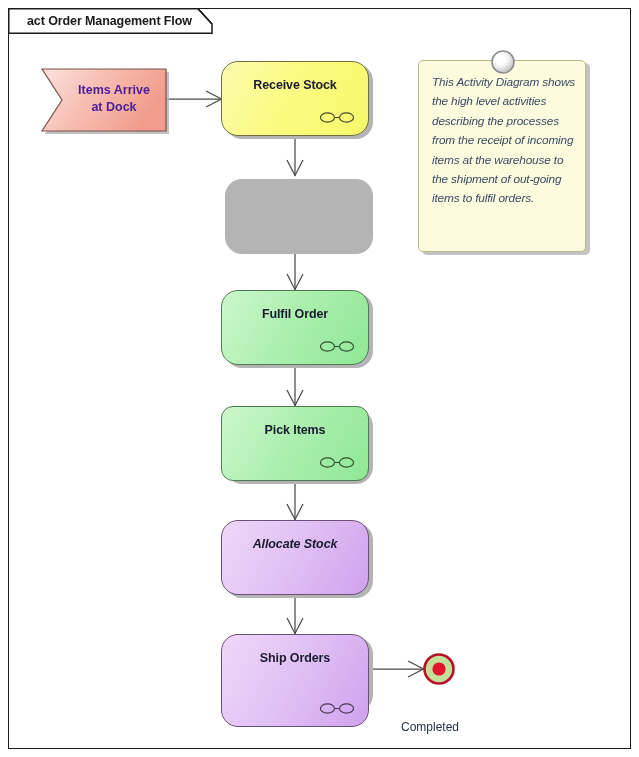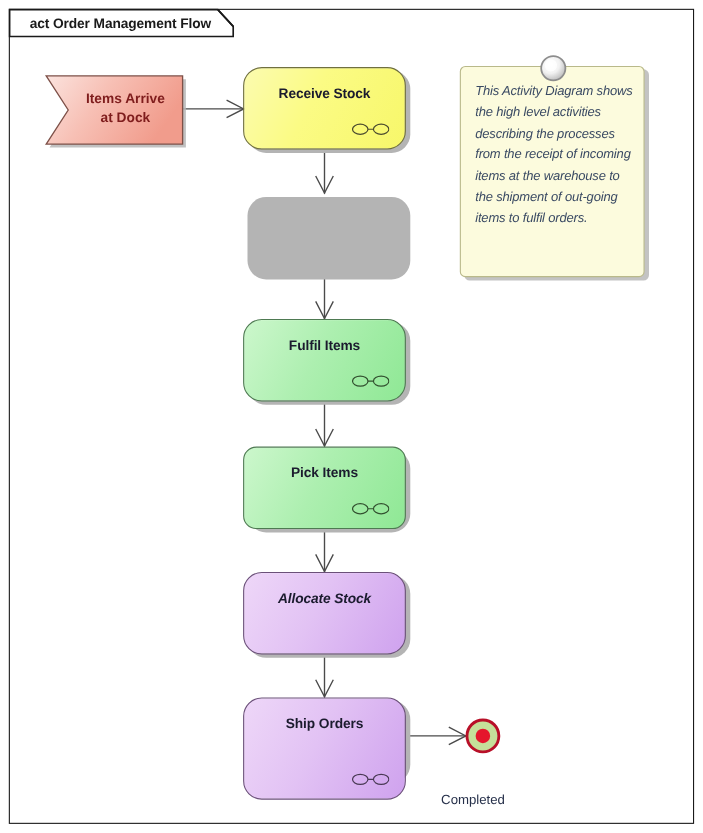--- a/index.html
+++ b/index.html
@@ -112,21 +112,21 @@
     height: 13px;
     z-index: 4;
   }
 
   
   .flag-label {
     position: absolute;
     text-align: center;
     font-size: 12.5px;
     font-weight: bold;
-    color: #7f1d1d;
+    color: #4c1d95;
     line-height: 17px;
     z-index: 5;
   }
 
   
   .note {
     position: absolute;
     box-sizing: border-box;
     background: #fcfbdd;
     border: 1.1px solid #b9b98a;
@@ -227,21 +227,21 @@
       <ellipse cx="7.5" cy="6.5" rx="7" ry="4.6" fill="none" stroke="#4a4a2e" stroke-width="1.1"></ellipse>
       <ellipse cx="26.5" cy="6.5" rx="7" ry="4.6" fill="none" stroke="#4a4a2e" stroke-width="1.1"></ellipse>
       <line x1="14.5" y1="6.5" x2="19.5" y2="6.5" stroke="#4a4a2e" stroke-width="1.1"></line>
     </svg>
   </div>
 
   <div class="node-shadow" style="left:225px; top:179px; width:148px; height:75px;"></div>
 
   <div class="node-shadow" style="left:225px; top:293px; width:148px; height:75px;"></div>
   <div class="node green" style="left:221px; top:290px; width:148px; height:75px;">
-    <div class="node-label">Fulfil Items</div>
+    <div class="node-label">Fulfil Order</div>
     <svg class="subicon" viewBox="0 0 34 13">
       <ellipse cx="7.5" cy="6.5" rx="7" ry="4.6" fill="none" stroke="#32502f" stroke-width="1.1"></ellipse>
       <ellipse cx="26.5" cy="6.5" rx="7" ry="4.6" fill="none" stroke="#32502f" stroke-width="1.1"></ellipse>
       <line x1="14.5" y1="6.5" x2="19.5" y2="6.5" stroke="#32502f" stroke-width="1.1"></line>
     </svg>
   </div>
 
   <div class="node-shadow" style="left:225px; top:409px; width:148px; height:75px;"></div>
   <div class="node green" style="left:221px; top:406px; width:148px; height:75px;border-radius:12px;">
     <div class="node-label">Pick Items</div>

